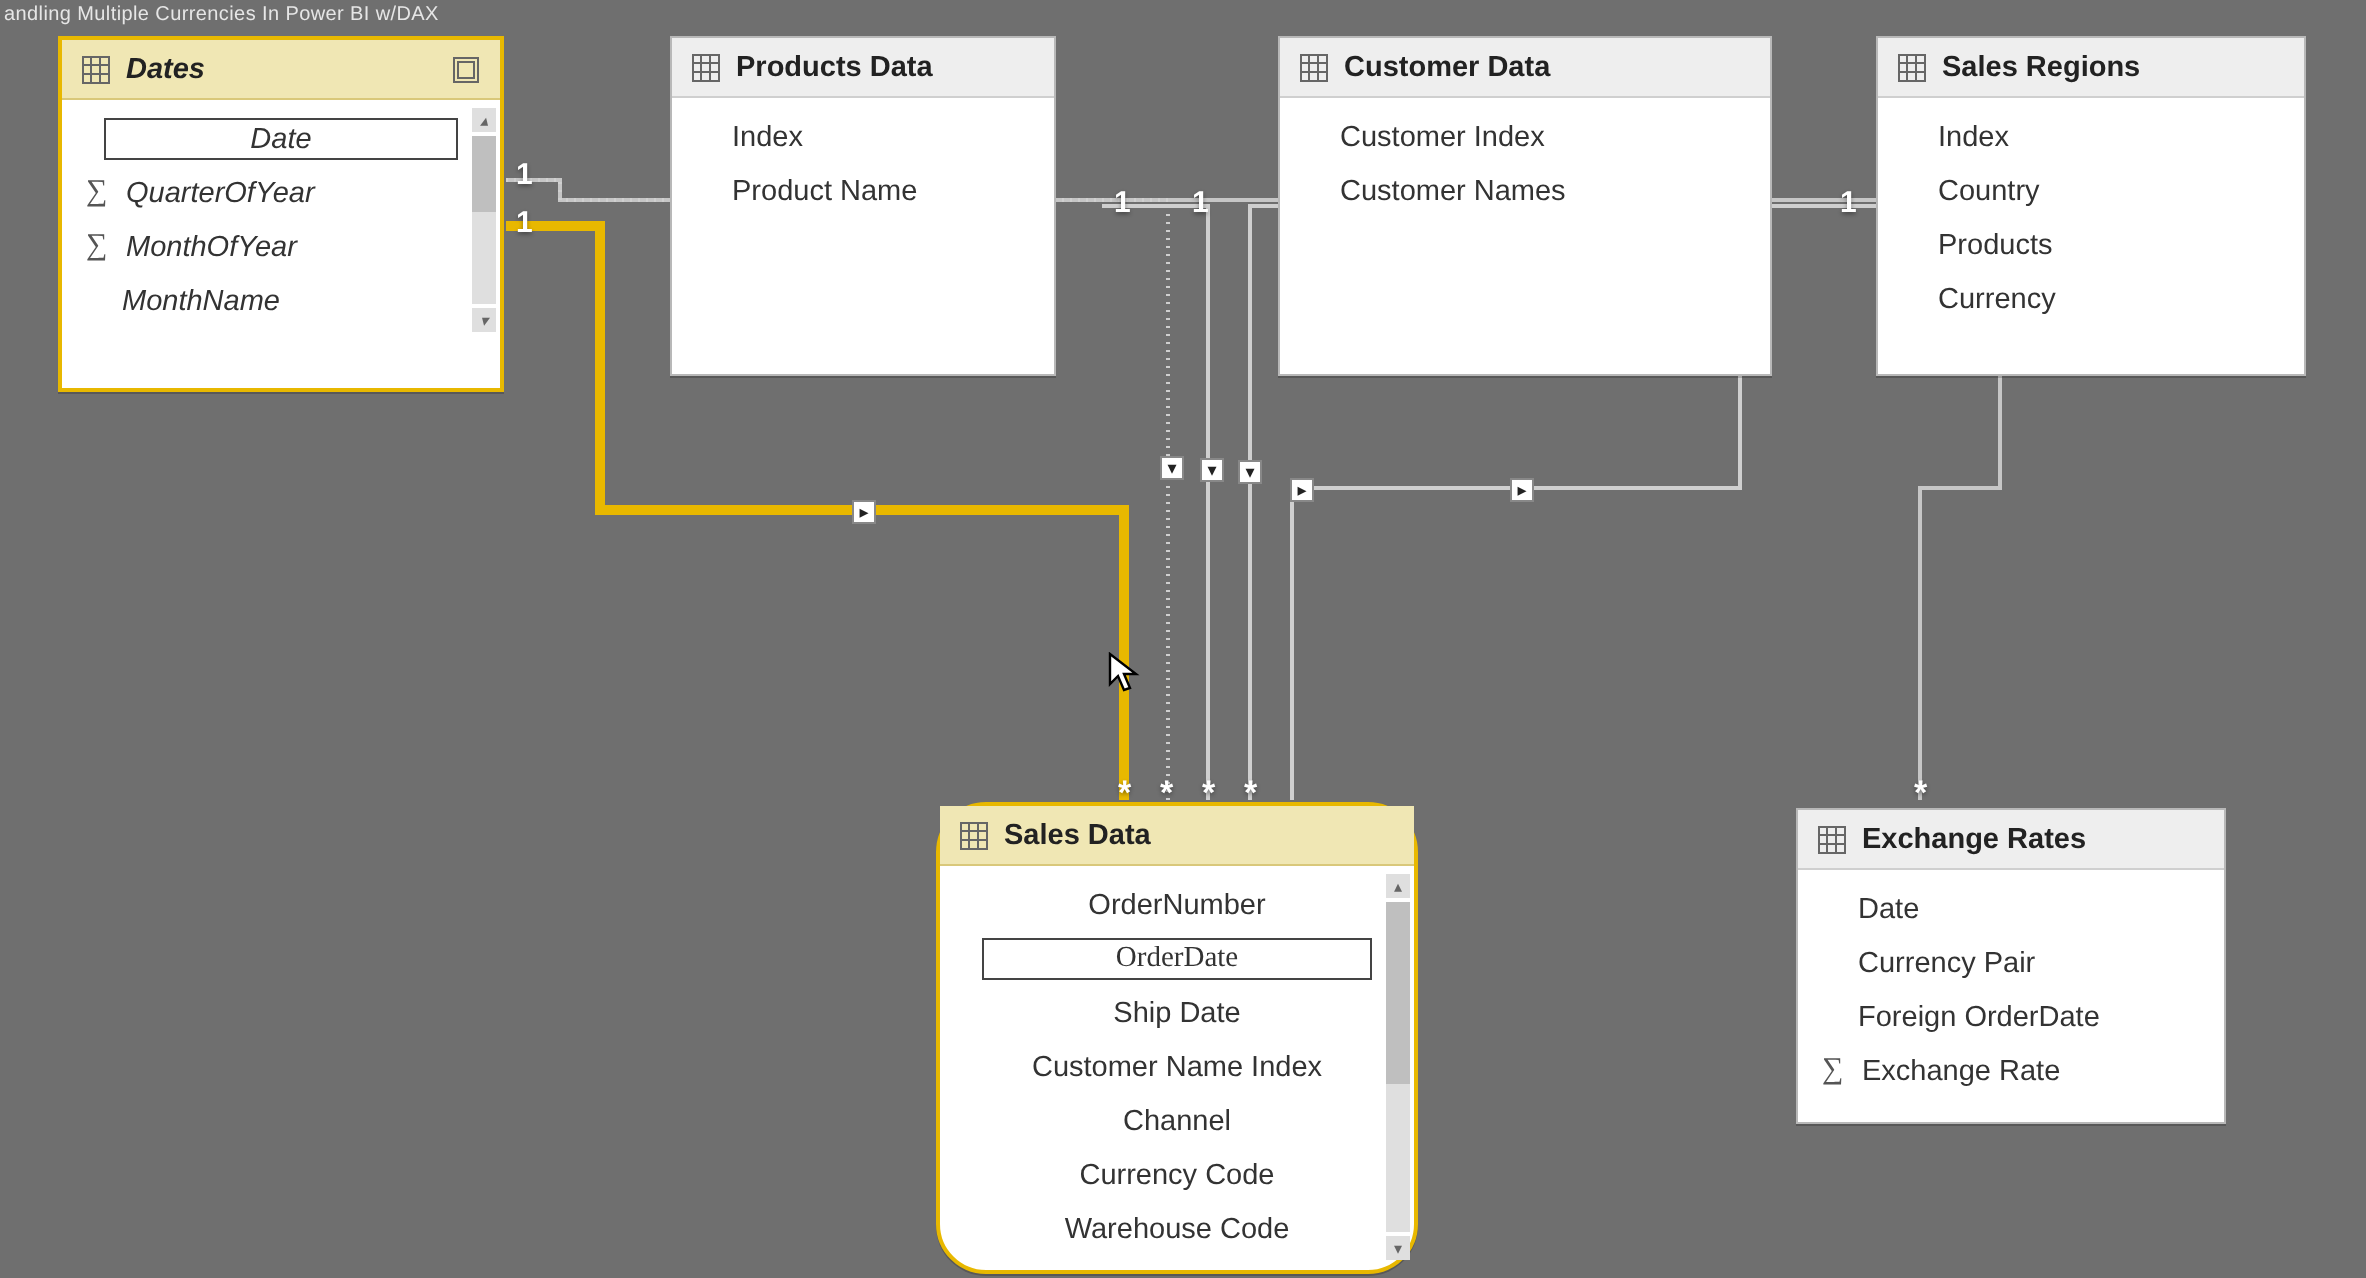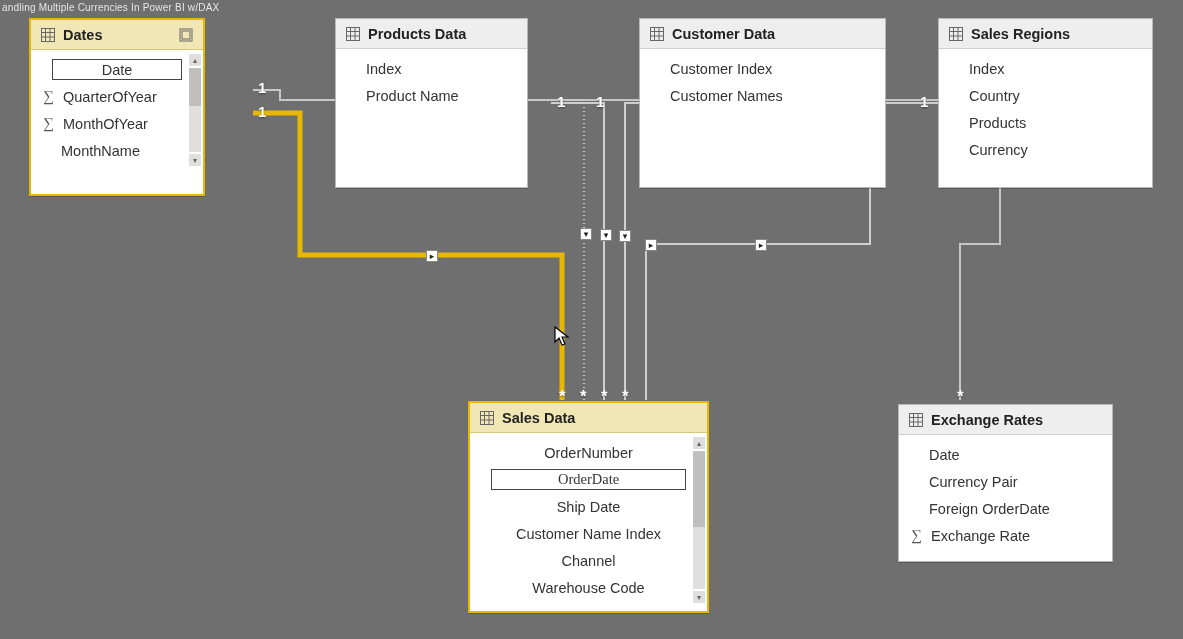--- a/index.html
+++ b/index.html
@@ -138,21 +138,21 @@
 <div class="rel-star" style="left:622px; top:387px;">*</div>
 <div class="rel-star" style="left:957px; top:387px;">*</div>
 
 <div class="filter-arrow" style="left:580px; top:228px;">▾</div>
 <div class="filter-arrow" style="left:600px; top:229px;">▾</div>
 <div class="filter-arrow" style="left:619px; top:230px;">▾</div>
 <div class="filter-arrow" style="left:426px; top:250px;">▸</div>
 <div class="filter-arrow" style="left:645px; top:239px;">▸</div>
 <div class="filter-arrow" style="left:755px; top:239px;">▸</div>
 
-<div class="table-card selected" style="left:29px; top:18px; width:176px; height:178px;">
+<div class="table-card selected" style="left:29px; top:18px; width:223px; height:178px;font-style:italic;">
   <div class="card-header">
     <span class="table-icon">
       <svg viewBox="0 0 14 14">
           <rect x="0.5" y="0.5" width="13" height="13" fill="none" stroke="#666"></rect>
           <line x1="0.5" y1="4.5" x2="13.5" y2="4.5" stroke="#666"></line>
           <line x1="0.5" y1="9" x2="13.5" y2="9" stroke="#666"></line>
           <line x1="4.5" y1="0.5" x2="4.5" y2="13.5" stroke="#666"></line>
           <line x1="9" y1="0.5" x2="9" y2="13.5" stroke="#666"></line>
         </svg>
     </span>
@@ -255,39 +255,40 @@
       </div>
     <div class="field-row">
         <span>Products</span>
       </div>
     <div class="field-row">
         <span>Currency</span>
       </div>
   </div>
 </div>
 
-<div class="table-card selected" style="left:468px; top:401px; width:241px; height:212px;">
+<div class="table-card selected" style="left:468px; top:401px; width:241px; height:236px;border-radius:25px;">
   <div class="card-header">
     <span class="table-icon">
       <svg viewBox="0 0 14 14">
           <rect x="0.5" y="0.5" width="13" height="13" fill="none" stroke="#666"></rect>
           <line x1="0.5" y1="4.5" x2="13.5" y2="4.5" stroke="#666"></line>
           <line x1="0.5" y1="9" x2="13.5" y2="9" stroke="#666"></line>
           <line x1="4.5" y1="0.5" x2="4.5" y2="13.5" stroke="#666"></line>
           <line x1="9" y1="0.5" x2="9" y2="13.5" stroke="#666"></line>
         </svg>
     </span>
     <span class="title">Sales Data</span>
   </div>
   <div class="card-body">
     <div class="field-row center">OrderNumber</div>
     <div class="field-row center selected-field" style="margin:0 18px 0 18px;font-family:Liberation Serif, serif;">OrderDate</div>
     <div class="field-row center">Ship Date</div>
     <div class="field-row center">Customer Name Index</div>
     <div class="field-row center">Channel</div>
+    <div class="field-row center">Currency Code</div>
     <div class="field-row center">Warehouse Code</div>
     <div class="scrollbar">
       <div class="scroll-arrow">▴</div>
       <div class="scroll-track">
           <div class="scroll-thumb" style="top:0; height:55%;"></div>
         </div>
       <div class="scroll-arrow bottom">▾</div>
     </div>
   </div>
 </div>

